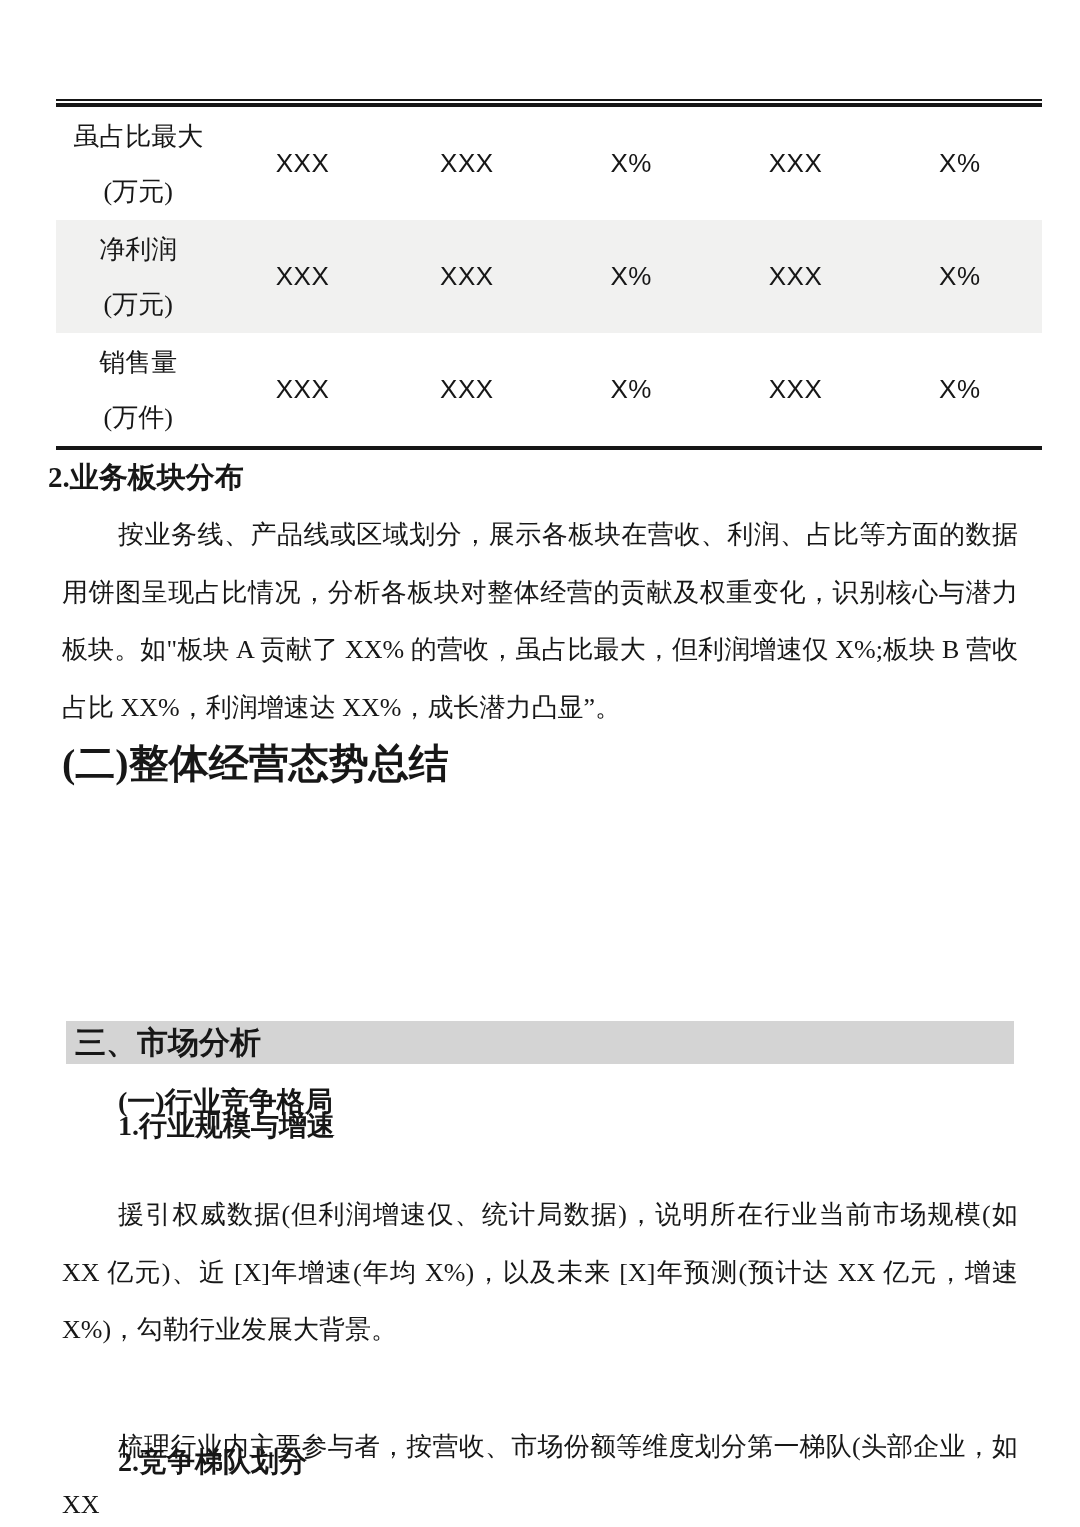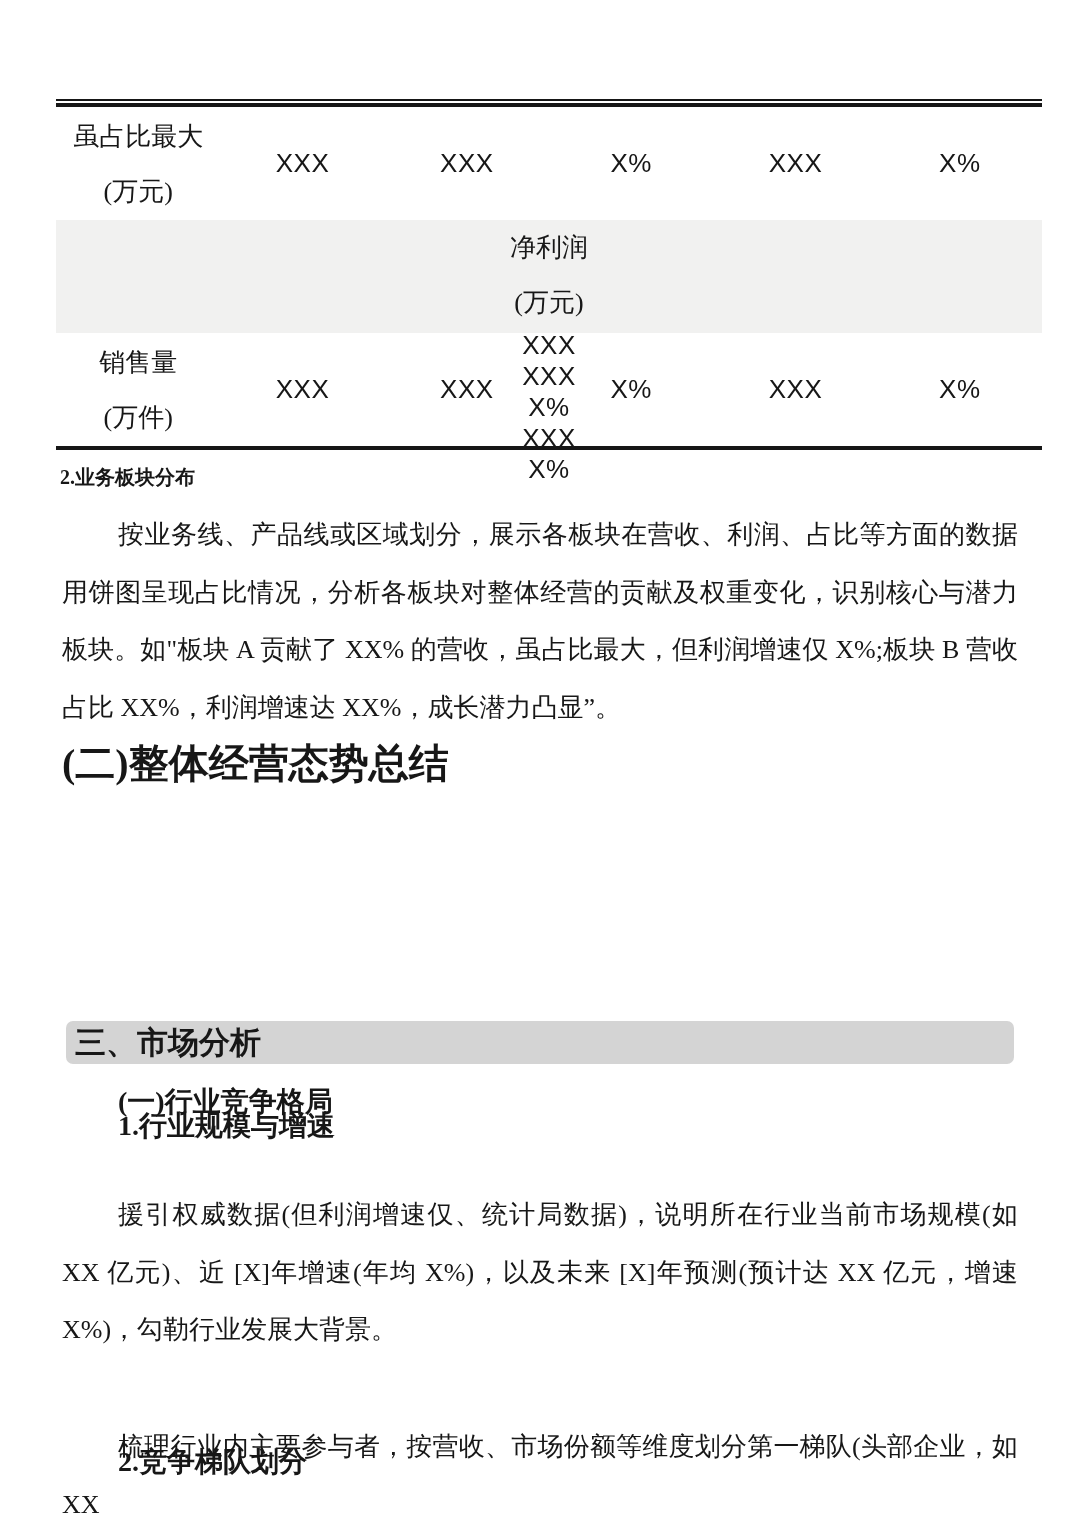--- a/index.html
+++ b/index.html
@@ -46,23 +46,23 @@
   }
   .value-cell {
     font-family: "Liberation Sans", "DejaVu Sans", sans-serif;
     font-size: 26px;
     letter-spacing: 0.5px;
   }
 
   
   .h-sub {
     position: absolute;
-    left: 60px;
+    left: 48px;
     font-weight: bold;
-    font-size: 20px;
+    font-size: 29px;
     line-height: 38px;
     white-space: nowrap;
   }
   .h-sub.indented { left: 118px; font-size: 28px; line-height: 36px; text-align: right; }
   .h-major {
     position: absolute;
     left: 62px;
     font-weight: bold;
     font-size: 40px;
     line-height: 44px;
@@ -108,21 +108,21 @@
         <span>虽占比最大</span>
         <span>(万元)</span>
       </div>
       <div class="tcell value-cell">XXX</div>
       <div class="tcell value-cell">XXX</div>
       <div class="tcell value-cell">X%</div>
       <div class="tcell value-cell">XXX</div>
       <div class="tcell value-cell">X%</div>
     </div>
 
-    <div class="trow" style="background: rgb(241, 241, 240); flex-direction: column;">
+    <div class="trow" style="background: rgb(241, 241, 240);">
       <div class="tcell label-cell">
         <span>净利润</span>
         <span>(万元)</span>
       </div>
       <div class="tcell value-cell">XXX</div>
       <div class="tcell value-cell">XXX</div>
       <div class="tcell value-cell">X%</div>
       <div class="tcell value-cell">XXX</div>
       <div class="tcell value-cell">X%</div>
     </div>
@@ -142,21 +142,21 @@
     <div class="rule-thick"></div>
   </div>
 
   <div class="h-sub" style="top:458px;">2.业务板块分布</div>
 
   <div class="para" style="top:506px;">按业务线、产品线或区域划分，展示各板块在营收、利润、占比等方面的数据用饼图呈现占比情况，分析各板块对整体经营的贡献及权重变化，识别核心与潜力板块。如"板块 A 贡献了 XX% 的营收，虽占比最大，但利润增速仅 X%;板块 B 营收占比 XX%，利润增速达 XX%，成长潜力凸显”。</div>
 
   <div class="h-major" style="top:742px;">(二)整体经营态势总结</div>
 
 
-  <div class="banner" style="background: rgb(212, 212, 212); border-radius: 7px;">三、市场分析</div>
+  <div class="banner" style="background: rgb(212, 212, 212);">三、市场分析</div>
 
   <div class="h-sub indented" style="top:1084px;">(一)行业竞争格局</div>
 
   <div class="h-sub indented" style="top:1108px;">1.行业规模与增速</div>
 
   <div class="para" style="top:1186px;">援引权威数据(但利润增速仅、统计局数据)，说明所在行业当前市场规模(如 XX 亿元)、近 [X]年增速(年均 X%)，以及未来 [X]年预测(预计达 XX 亿元，增速 X%)，勾勒行业发展大背景。</div>
 
   <div class="h-sub indented" style="top:1414px;margin-top:30px;">2.竞争梯队划分</div>
 
   <div class="para" style="top:1418px;">梳理行业内主要参与者，按营收、市场份额等维度划分第一梯队(头部企业，如 XX</div>

